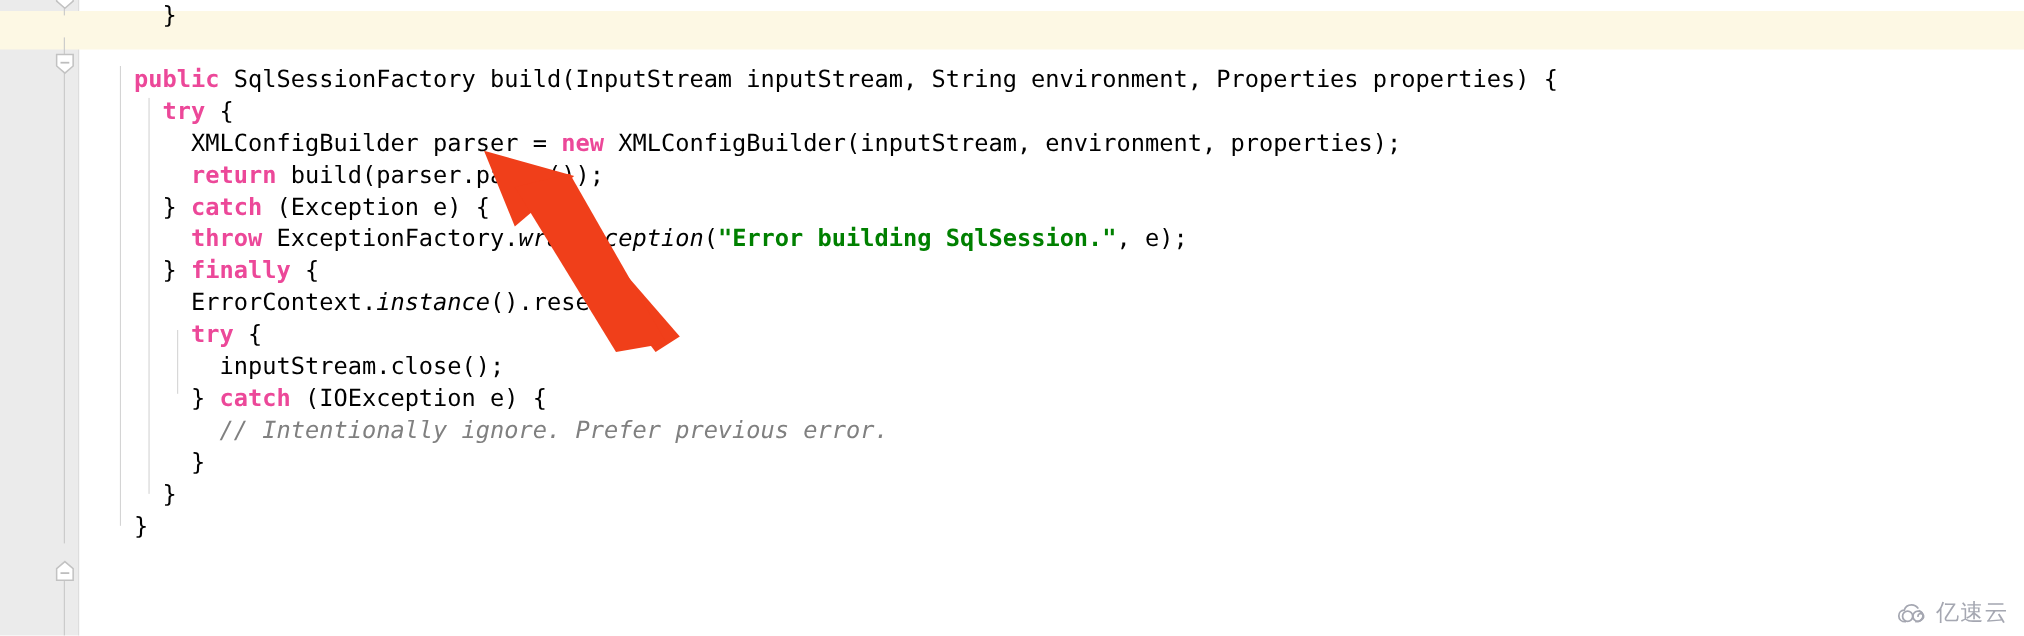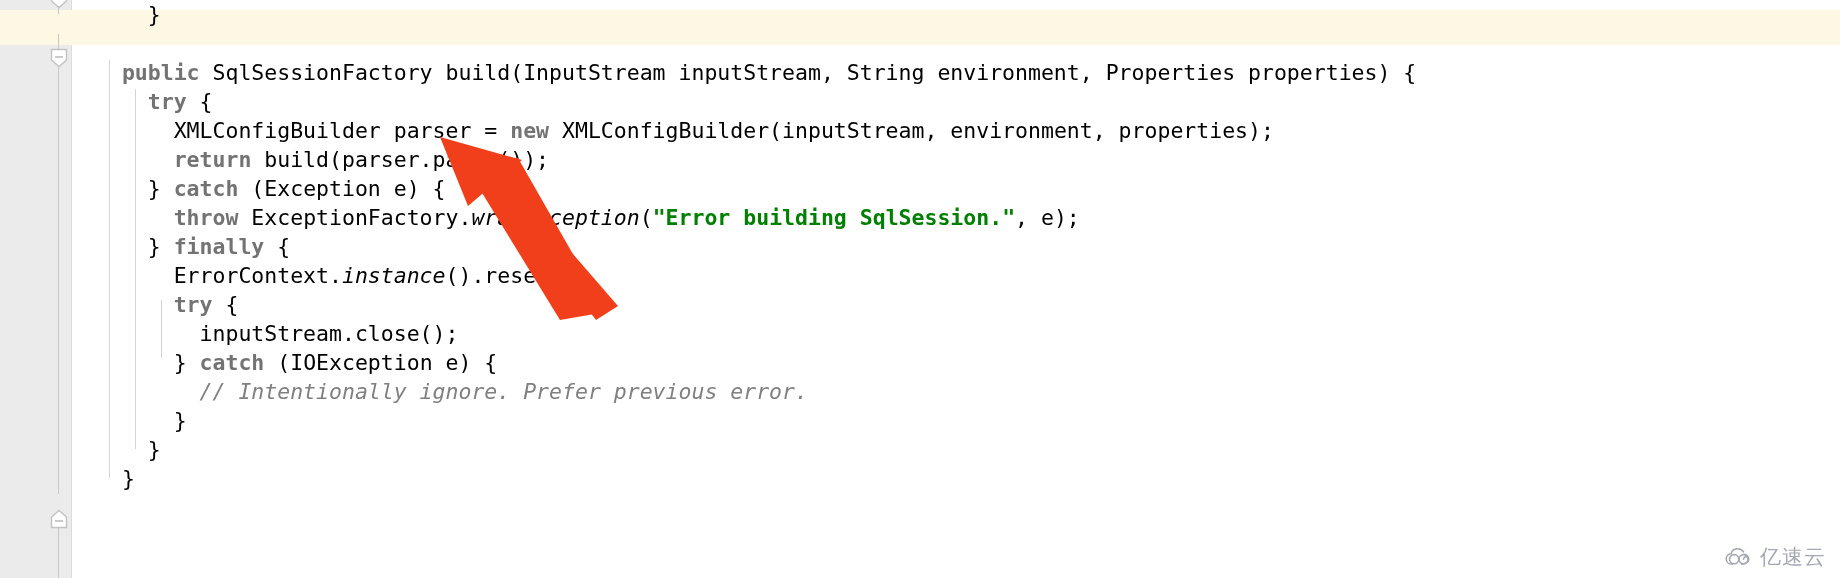--- a/index.html
+++ b/index.html
@@ -102,21 +102,21 @@
     font-size: 21.5px;
     line-height: 29px;
     white-space: pre;
     color: #000000;
     letter-spacing: 0px;
   }
   .code .line {
     height: 29px;
     white-space: pre;
   }
-  .kw      { color: #737373; font-weight: bold; }
+  .kw      { color: #ec4899; font-weight: bold; }
   .str     { color: #008000; font-weight: bold; }
   .cmt     { color: #808080; font-style: italic; margin-top: 44px; }
   .sm      { font-style: italic; color: #000000; }
   .pl      { color: #000000; }
 
   
   .arrow-annotation {
     position: absolute;
     left: 410px;
     top: 130px;
@@ -126,20 +126,21 @@
     pointer-events: none;
   }
 
   
   .watermark {
     position: absolute;
     right: 14px;
     bottom: 10px;
     z-index: 9;
     display: flex;
+    align-items: center;
     gap: 5px;
     opacity: 0.78;
   }
   .watermark .wm-logo { display: block; }
   .watermark .wm-text {
     font-family: "DejaVu Sans", "Liberation Sans", sans-serif;
     font-size: 21px;
     color: #8c8f9c;
     letter-spacing: 1px;
     line-height: 1;

